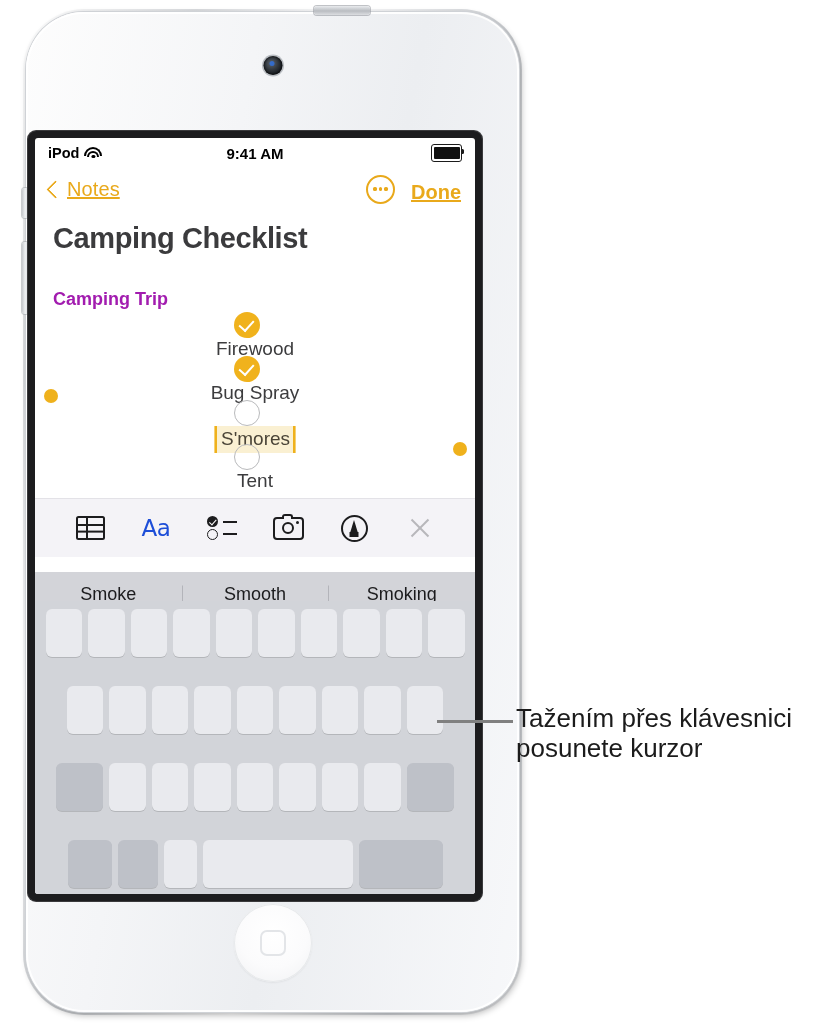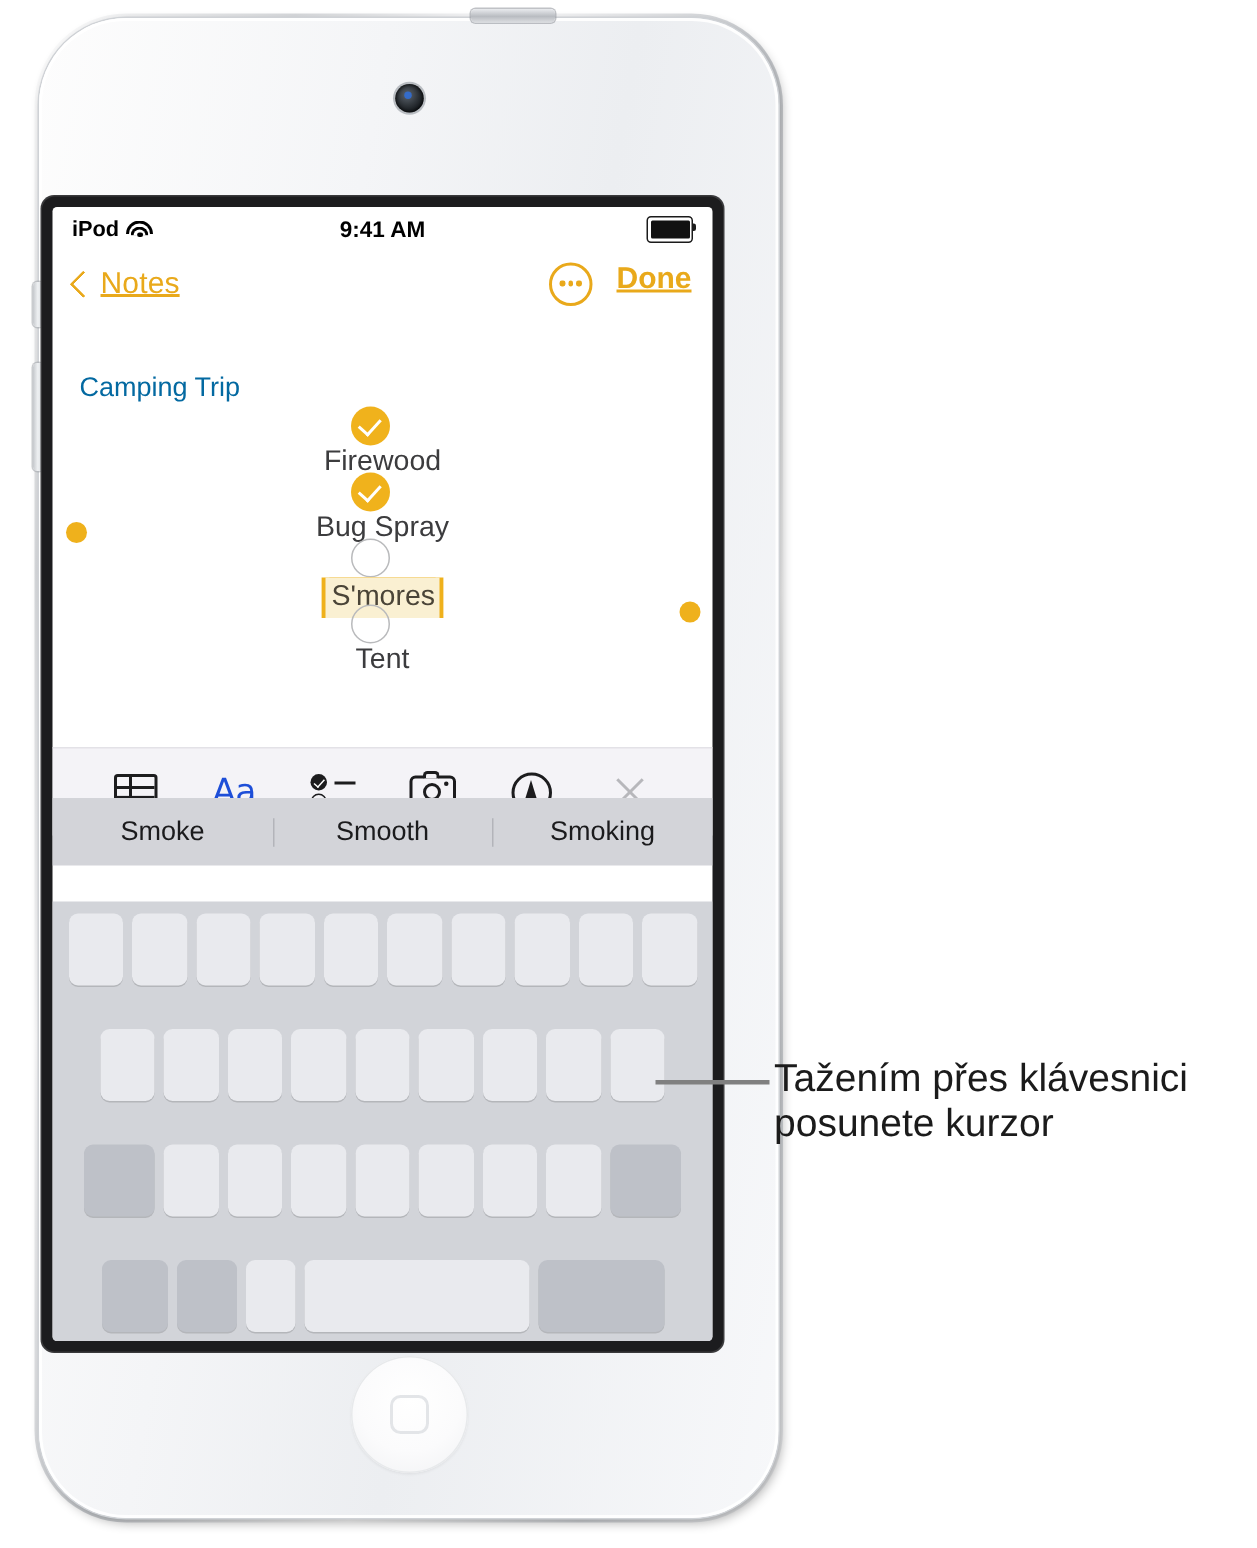--- a/index.html
+++ b/index.html
@@ -88,30 +88,30 @@
   
   #nav-bar{
     height:42px;display:flex;align-items:center;padding:0 14px;position:relative;
     color:#E9A91B;
     text-decoration:underline;
   }
   #nav-back{display:flex;align-items:center;gap:3px;cursor:pointer;}
   .chev-left{width:11px;height:11px;border-left:2.6px solid #E9A91B;border-bottom:2.6px solid #E9A91B;
     transform:rotate(45deg);border-radius:1px;margin-right:2px;}
   #nav-back span{font-size:20px;letter-spacing:.1px;}
-  #nav-right{margin-left:auto;display:flex;align-items:flex-start;gap:16px;}
+  #nav-right{margin-left:auto;display:flex;align-items:flex-end;gap:16px;}
   #more-button{width:25px;height:25px;border-radius:50%;border:2px solid #E9A91B;
     display:flex;align-items:center;justify-content:center;gap:2.3px;}
   #more-button i{width:3.2px;height:3.2px;border-radius:50%;background:#E9A91B;display:block;}
   #done-button{font-size:20px;font-weight:bold;color:#E9A91B;}
 
   
   #note-body{padding:4px 18px 0 18px;}
   #note-title{font-size:29px;font-weight:bold;color:#3b3b3d;letter-spacing:-.4px;margin:8px 0 0 0;}
-  #note-subtitle{font-size:18px;color:#0369a1;margin:34px 0 2px 0;}
+  #note-subtitle{font-size:18px;color:#a21caf;margin:34px 0 2px 0;font-weight:bold;}
   .check-row{display:flex;align-items:center;height:44px;flex-direction:column;}
   .check-circle{width:26px;height:26px;border-radius:50%;flex:0 0 auto;margin-right:17px;position:relative;}
   .check-circle.on{background:#F0B21C;}
   .check-circle.on:after{
     content:"";position:absolute;left:8px;top:5px;width:7px;height:12px;
     border-right:2.8px solid #fff;border-bottom:2.8px solid #fff;transform:rotate(42deg);
   }
   .check-circle.off{border:1.7px solid #b9babc;box-sizing:border-box;}
   .check-label{font-size:19px;color:#3c3c3e;}
   .check-row.selected{position:relative;}
@@ -156,21 +156,21 @@
   .ico-markup:after{content:"";position:absolute;left:50%;bottom:3px;transform:translateX(-50%);
     width:9px;height:5px;background:#1c1c1e;}
   .ico-close{width:24px;height:24px;position:relative;}
   .ico-close:before,.ico-close:after{content:"";position:absolute;left:0;top:11px;width:24px;
     border-top:2.3px solid #b7b7bb;}
   .ico-close:before{transform:rotate(45deg);}
   .ico-close:after{transform:rotate(-45deg);}
 
   
   #predictive-bar{
-    position:absolute;left:0;right:0;top:394px;height:45px;background:#D3D4D9;
+    position:absolute;left:0;right:0;top:434px;height:45px;background:#D3D4D9;
     display:flex;align-items:center;
   }
   #predictive-bar .pred{flex:1;text-align:center;font-size:18px;color:#1b1b1d;position:relative;}
   #predictive-bar .pred + .pred:before{
     content:"";position:absolute;left:0;top:50%;transform:translateY(-50%);
     height:19px;border-left:1px solid #b3b4ba;
   }
 
   
   #keyboard{
@@ -237,20 +237,21 @@
         <div id="more-button">
             <i></i>
             <i></i>
             <i></i>
           </div>
         <div id="done-button">Done</div>
       </div>
     </div>
 
     <div id="note-body">
+      <div id="note-title">Camping Checklist</div>
       <div id="note-subtitle">Camping Trip</div>
 
       <div class="check-row">
         <span class="check-circle on"></span>
         <span class="check-label">Firewood</span>
       </div>
 
       <div class="check-row">
         <span class="check-circle on"></span>
         <span class="check-label">Bug Spray</span>

